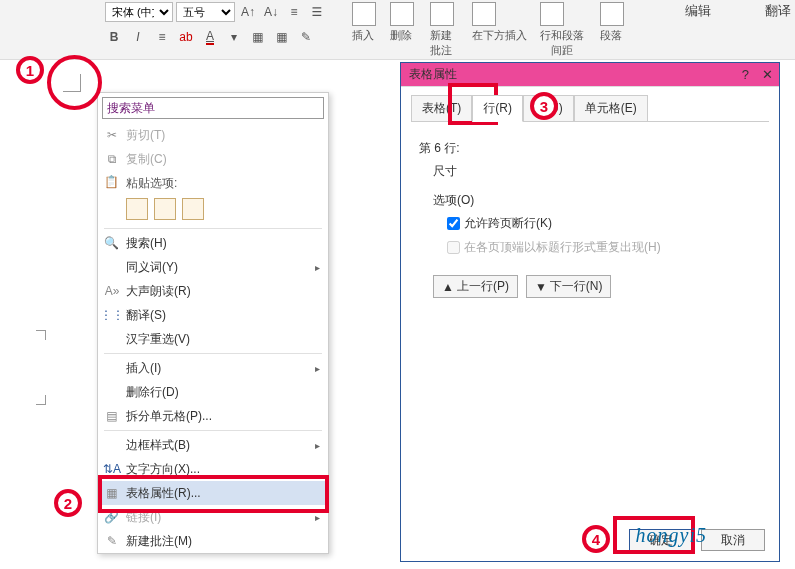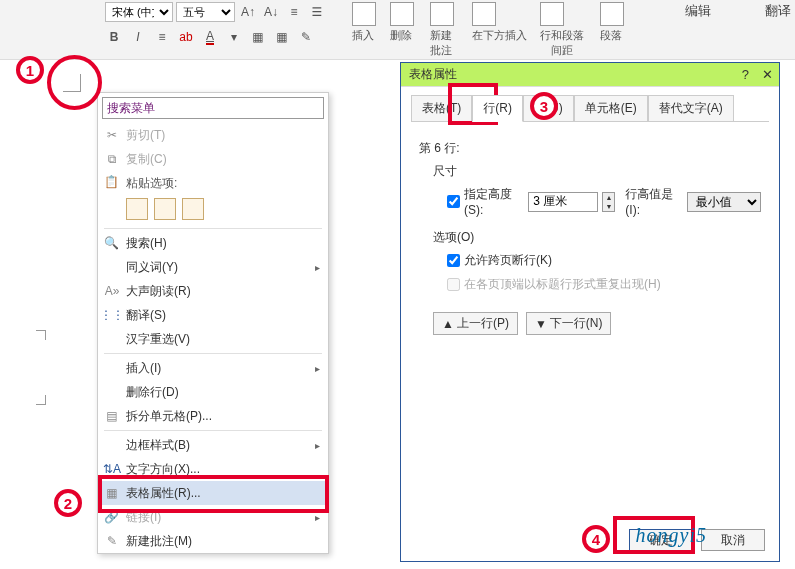--- a/index.html
+++ b/index.html
@@ -27,21 +27,21 @@
 .ctx-item .icon { position: absolute; left: 6px; width: 16px; height: 16px; display: flex; align-items: center; justify-content: center; font-size: 12px; color: #888; }
 .ctx-item .arrow { position: absolute; right: 8px; font-size: 10px; color: #666; }
 .ctx-sep { height: 1px; background: #e0e0e0; margin: 2px 6px; }
 .ctx-label { padding: 4px 6px 2px 28px; font-size: 12px; color: #555; }
 .paste-icons { display: flex; gap: 6px; padding: 4px 6px 6px 28px; }
 .paste-icons .pi { width: 22px; height: 22px; border: 1px solid #c9a96e; background: #fdf5e6; }
 .ctx-item.hover { background: #d5e1f2; }
 
 
 .dlg { position: absolute; top: 62px; left: 400px; width: 380px; height: 500px; background: #fff; border: 1px solid #2b579a; }
-.dlg-title { height: 24px; background: #bef264; display: flex; align-items: center; padding: 0 8px; font-size: 12px; color: #333; border-bottom: 1px solid #ddd; }
+.dlg-title { height: 24px; background: #ec4899; display: flex; align-items: center; padding: 0 8px; font-size: 12px; color: #333; border-bottom: 1px solid #ddd; }
 .dlg-title .close { position: absolute; right: 6px; top: 4px; font-size: 13px; }
 .dlg-title .help { position: absolute; right: 30px; top: 4px; font-size: 13px; }
 .tabs { display: flex; padding: 8px 10px 0 10px; gap: 0; }
 .tab { padding: 4px 10px; border: 1px solid #ccc; border-bottom: none; background: #f5f5f5; font-size: 12px; position: relative; }
 .tab.active { background: #fff; border-bottom: 1px solid #fff; z-index: 2; }
 .tab-body { border-top: 1px solid #ccc; margin: -1px 10px 0 10px; padding: 12px 8px; position: relative; }
 .row-label { font-size: 12px; margin: 6px 0; }
 .sub { margin-left: 14px; }
 .chk { display: inline-flex; align-items: center; gap: 4px; font-size: 12px; }
 .chk input { width: 13px; height: 13px; }
@@ -198,38 +198,24 @@
   <div class="dlg-title">
     <span>表格属性</span>
     <span class="help">?</span>
     <span class="close">✕</span>
   </div>
   <div class="tabs">
     <div class="tab">表格(T)</div>
     <div class="tab active">行(R)</div>
     <div class="tab">列(U)</div>
     <div class="tab">单元格(E)</div>
-    <div class="tab">替代文字(A)</div>
   </div>
   <div class="tab-body">
     <div class="row-label">第 6 行:</div>
     <div class="row-label sub">尺寸</div>
-    <div class="sub" style="margin-left:28px; display:flex; align-items:center; gap:4px;">
-      <label class="chk">
-          <input type="checkbox" checked="" style="">
-          <span>指定高度(S):</span>
-        </label>
-      <input class="num-input" value="3 厘米" style="">
-      <div class="num-spin">
-          <div>▲</div>
-          <div>▼</div>
-        </div>
-      <span style="margin-left:6px">行高值是(I):</span>
-      <select class="sel-input"><option>最小值</option></select>
-    </div>
     <div class="row-label sub" style="margin-top:12px">选项(O)</div>
     <div class="sub" style="margin-left:28px">
       <label class="chk">
           <input type="checkbox" checked="" style="">
           <span>允许跨页断行(K)</span>
         </label>
     </div>
     <div class="sub" style="margin-left:28px; margin-top:6px">
       <label class="chk disabled" style="color:#aaa">
           <input type="checkbox" disabled="" style="">

